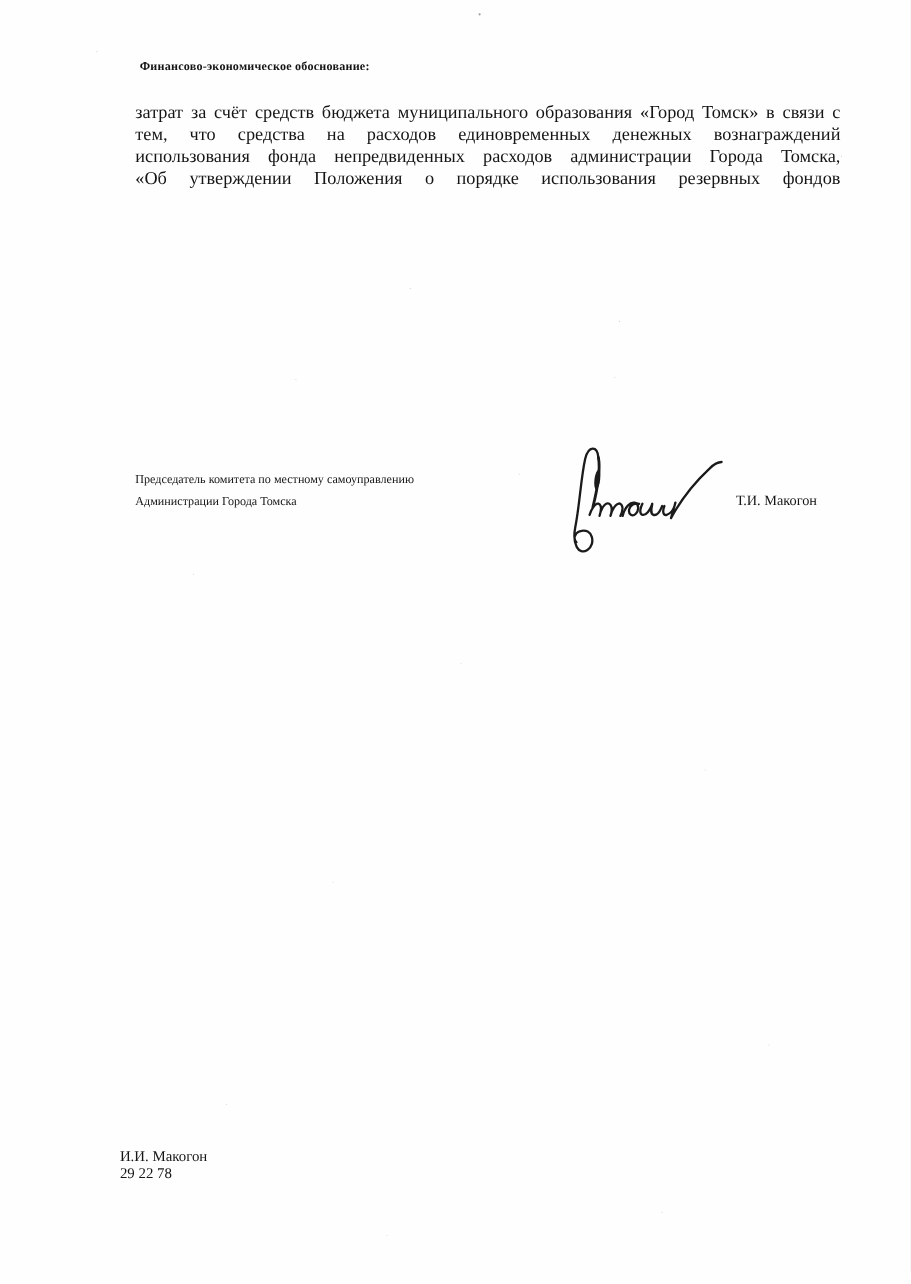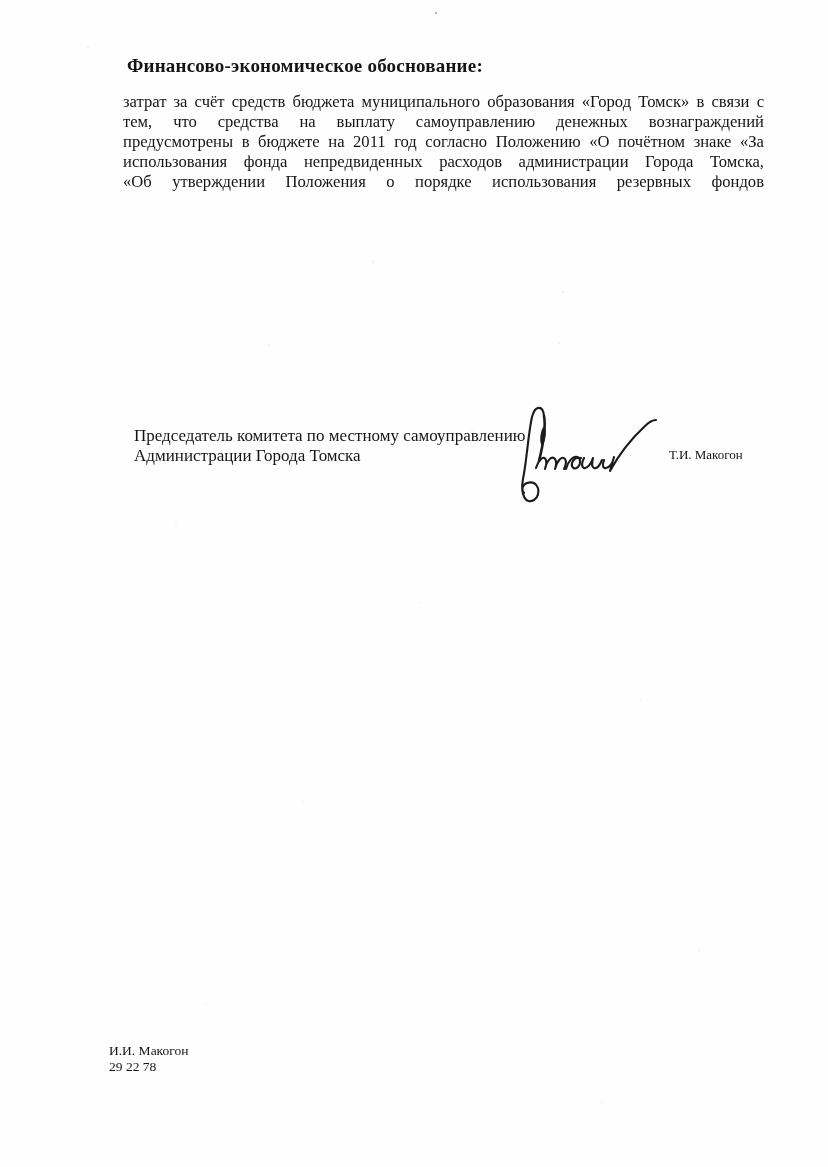--- a/index.html
+++ b/index.html
@@ -14,21 +14,21 @@
     margin: 0 auto;
     background: #fefefe;
     overflow: hidden;
     font-family: "Liberation Serif", "DejaVu Serif", serif;
     color: #151515;
   }
   .doc-title {
     position: absolute;
     left: 127px;
     top: 55px;
-    font-size: 19px;
+    font-size: 11px;
     font-weight: bold;
     letter-spacing: 0.2px;
     white-space: nowrap;
   }
   .body-paragraph {
     position: absolute;
     left: 123px;
     top: 92px;
     width: 641px;
     font-size: 16.6px;
@@ -37,24 +37,24 @@
     line-height: 20px;
     text-align: justify;
     text-align-last: justify;
     white-space: normal;
     word-spacing: 0.5px;
   }
   .body-line.indent { text-indent: 49px; }
   .body-line.last { text-align-last: left; }
   .sign-block-left {
     position: absolute;
-    left: 134px;
+    left: 123px;
     top: 426px;
     width: 420px;
-    font-size: 17px;
+    font-size: 11px;
     line-height: 20px;
   }
   .signature-svg {
     position: absolute;
     left: 498px;
     top: 399px;
     width: 165px;
     height: 110px;
   }
   .signer-name {
@@ -104,22 +104,21 @@
 <body>
 
 <div class="page">
 
   <div class="speck"></div>
 
   <div class="doc-title">Финансово-экономическое обоснование:</div>
 
   <div class="body-paragraph">
       <div class="body-line">затрат за счёт средств бюджета муниципального образования «Город Томск» в связи с</div>
-      <div class="body-line">тем, что средства на выплату самоуправлению денежных вознаграждений</div>
-      <div class="body-line">предусмотрены в бюджете на 2011 год согласно Положению «О почётном знаке «За</div>
+      <div class="body-line">тем, что средства на расходов единовременных денежных вознаграждений</div>
       <div class="body-line">использования фонда непредвиденных расходов администрации Города Томска,</div>
       <div class="body-line">«Об утверждении Положения о порядке использования резервных фондов</div>
     </div>
 
   <div class="sign-block-left">
     <div>Председатель комитета по местному самоуправлению</div>
     <div>Администрации Города Томска</div>
   </div>
 
   <svg class="signature-svg" viewBox="0 0 165 110" xmlns="http://www.w3.org/2000/svg">

